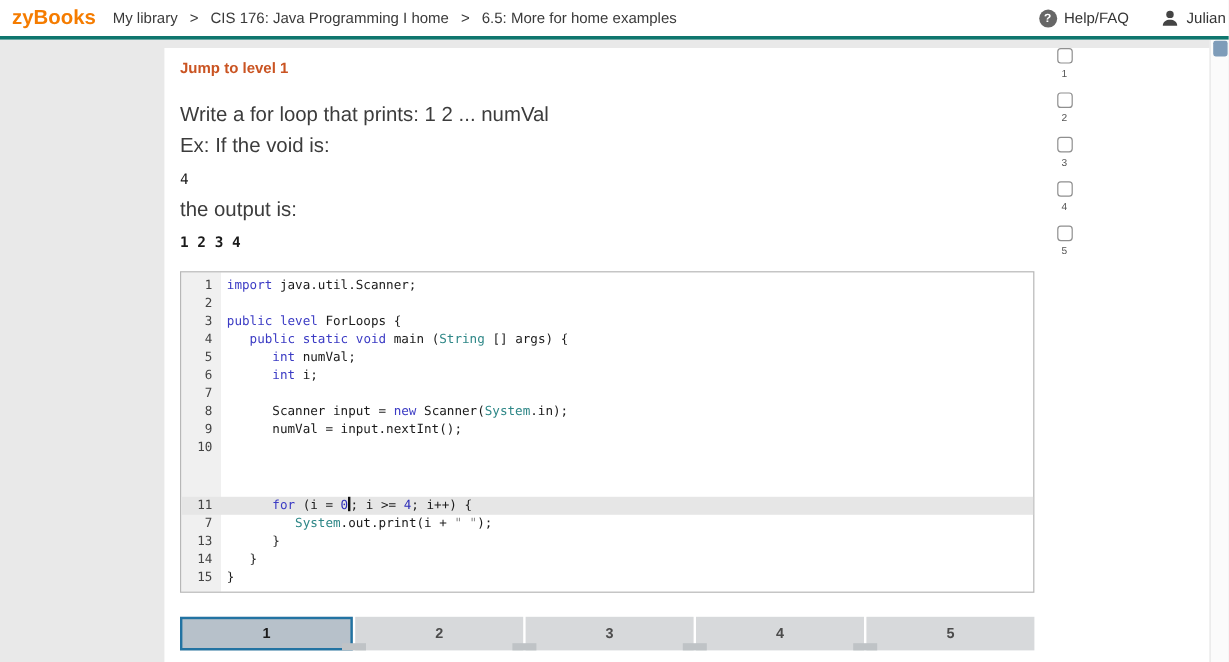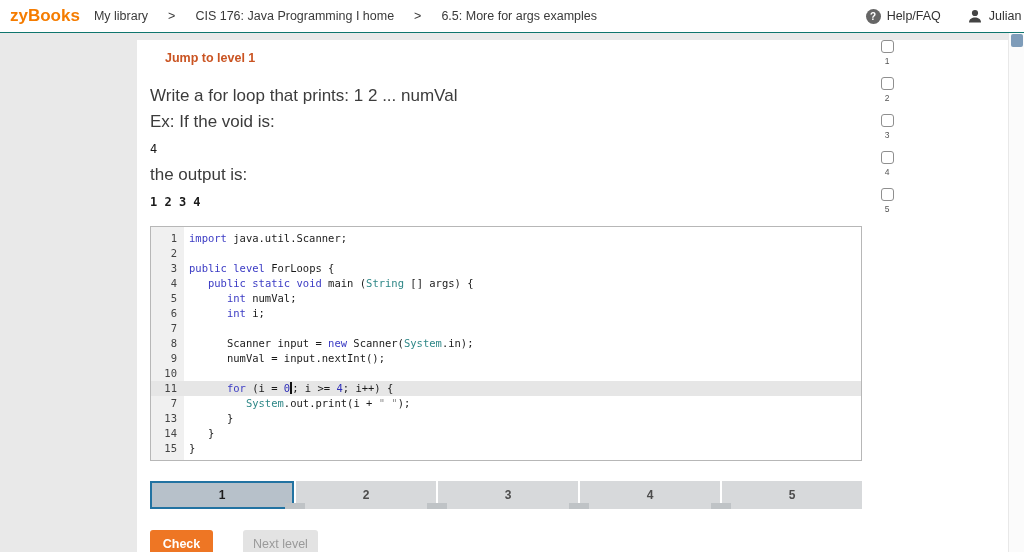--- a/index.html
+++ b/index.html
@@ -8,49 +8,49 @@
     font-family: "Liberation Sans", sans-serif;
     background: #e9e9e9;
     position: relative;
     overflow: hidden;
     color: #3c3c3c;
   }
 
   
   .header {
     position: absolute; top: 0; left: 0; width: 1024px; height: 33px;
-    background: #fff; border-bottom: 1px solid #0f766e;
+    background: #fff; border-bottom: 3px solid #0f766e;
     display: flex; align-items: center; padding: 0 0 0 10px; z-index: 10;
     white-space: nowrap;
   }
   .logo {
     color: var(--brand-orange, #f57c00);
     font-weight: bold; font-size: 17px; margin-right: 14px; cursor: pointer;
   }
-  .breadcrumb { font-size: 12.5px; color: #3a3a3a; display: flex; gap: 20px; align-items: center; }
+  .breadcrumb { font-size: 12.5px; color: #3a3a3a; display: flex; gap: 10px; align-items: center; }
   .bc-sep { color: #3a3a3a; }
   .bc-item { cursor: pointer; }
   .header-right { margin-left: auto; display: flex; align-items: center; gap: 26px; margin-right: -10px; }
   .help { display: flex; align-items: center; gap: 6px; font-size: 12.5px; color: #333; cursor: pointer; }
   .qicon {
     width: 15px; height: 15px; border-radius: 50%; background: #666; color: #fff;
     font-size: 10px; font-weight: bold; display: flex; align-items: center; justify-content: center;
   }
   .user { display: flex; align-items: center; gap: 6px; font-size: 12.5px; color: #333; cursor: pointer; }
   .user svg { display: block; }
 
   
   .card {
     position: absolute; left: 137px; top: 40px; right: 16px; bottom: 0;
     background: #fff;
   }
   .content { padding: 8px 0 0 13px; width: 725px; }
 
   .jump {
-    display: inline-block; margin-left: 15px;
+    display: inline-block; 
     color: var(--jump-link, #ca5422); font-size: 12.5px; font-weight: bold;
     text-decoration: none; cursor: pointer; text-align: center;
   }
   .ptext { font-size: 17px; color: #3c3c3c; line-height: 16px; }
   .prompt { margin-top: 22px; }
   .ptext + .io { margin-top: 12px; }
   .prompt + .ptext, .io + .ptext { margin-top: 10px; }
   .io {
     font-family: "DejaVu Sans Mono", monospace; font-size: 12px; color: #1a1a1a; line-height: 15px;
   }
@@ -58,21 +58,21 @@
 
   
   .editor {
     margin-top: 16px; width: 712px;
     border: 1px solid #b7b7b7;
     font-family: "DejaVu Sans Mono", monospace; font-size: 10.5px; line-height: 15px;
     background: linear-gradient(to right, #f0f0f0 33px, #fff 33px);
     padding: 4px 0; cursor: text;
   }
   .code-row { display: flex; height: 15px; }
-  .code-row.active { background: #e6e6e6; }
+  .code-row.active { background: #e6e6e6; margin-top: 33px; }
   .gutter-cell {
     flex: 0 0 33px; width: 33px; text-align: right; padding-right: 7px;
     color: #444; user-select: none;
   }
   .code-cell { padding-left: 5px; white-space: pre; color: #1a1a1a; }
   .tok-kw { color: var(--syntax-keyword, #3b3bc4); }
   .tok-ty { color: var(--syntax-type, #2e8787); }
   .tok-nu { color: var(--syntax-number, #2d2db8); }
   .tok-st { color: var(--syntax-string, #8c8c8c); }
   .tok-pl { color: #1a1a1a; }
@@ -139,21 +139,21 @@
 </head>
 <body>
 
 <header class="header">
   <span class="logo">zyBooks</span>
   <nav class="breadcrumb">
       <span class="bc-item">My library</span>
       <span class="bc-sep">&gt;</span>
       <span class="bc-item">CIS 176: Java Programming I home</span>
       <span class="bc-sep">&gt;</span>
-      <span class="bc-item">6.5: More for args examples</span>
+      <span class="bc-item">6.5: More for home examples</span>
     </nav>
   <div class="header-right">
     <div class="help">
       <span class="qicon">?</span>
       <span>Help/FAQ</span>
     </div>
     <div class="user">
       <span>
         <svg width="16" height="16" viewBox="0 0 16 16">
           <circle cx="8" cy="5" r="3.1" fill="#444"></circle>

